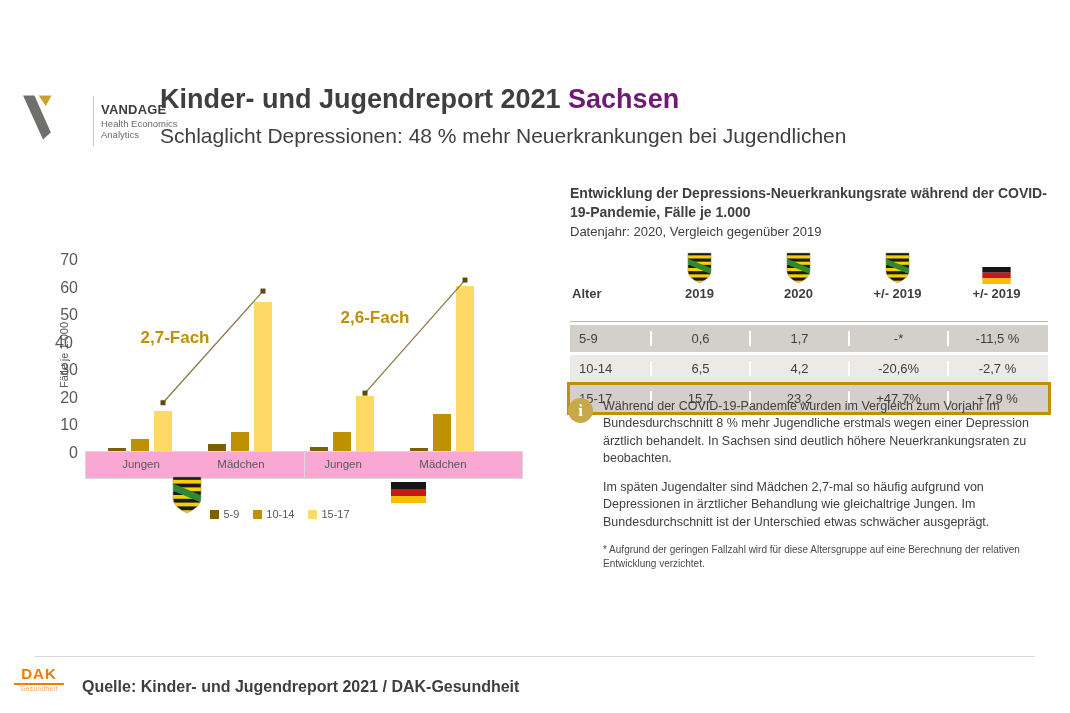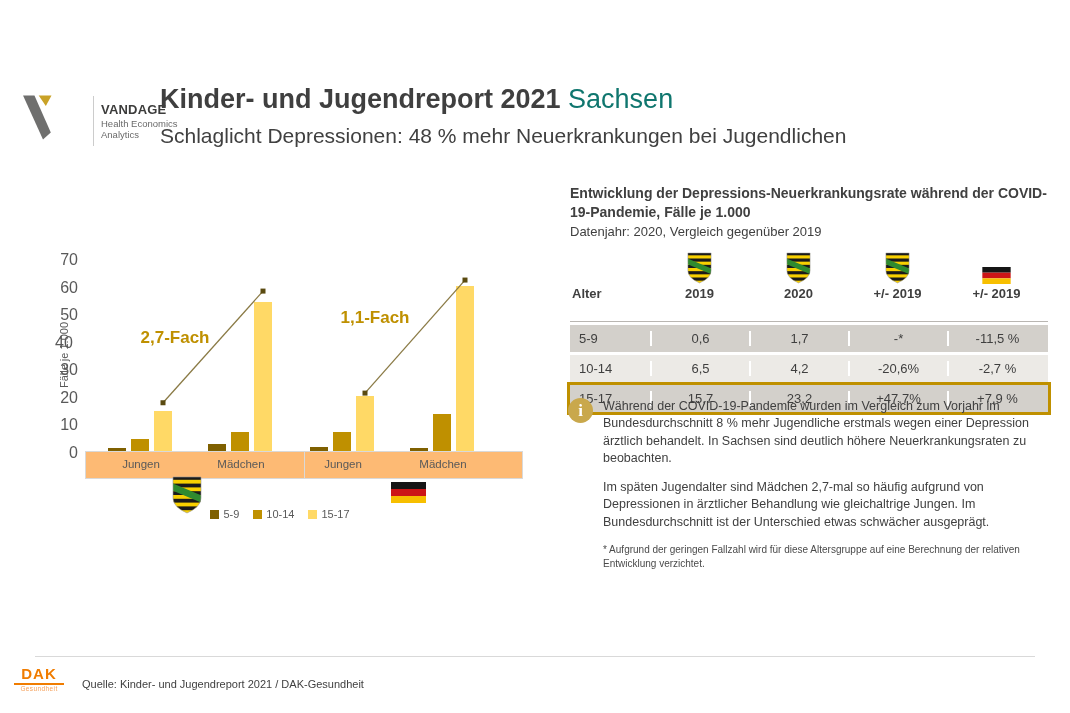--- a/index.html
+++ b/index.html
@@ -6,40 +6,40 @@
   .slide{position:relative;width:1070px;height:713px;background:#ffffff;overflow:hidden;
          font-family:"Liberation Sans",sans-serif;color:#3f3f3f;}
 
   
   .logo-mark{position:absolute;left:22px;top:94px;}
   .logo-divider{position:absolute;left:93px;top:96px;width:1px;height:50px;background:#cccccc;}
   .logo-text{position:absolute;left:101px;top:102px;line-height:1.2;}
   .logo-brand{font-size:13px;font-weight:bold;color:#3c3c3b;letter-spacing:.2px;}
   .logo-sub{font-size:9.5px;color:#6a6a6a;}
   .main-title{position:absolute;left:160px;top:84px;font-size:27px;font-weight:bold;color:#3f3f3f;white-space:nowrap;}
-  .main-title .accent{color:#0f766e;font-weight:400;}
+  .main-title .accent{color:#701a75;font-weight:700;}
   .subtitle{position:absolute;left:160px;top:124px;font-size:21px;font-weight:400;color:#404040;white-space:nowrap;}
 
   
   .panel-title{font-size:14px;font-weight:bold;color:#404040;line-height:1.35;}
   .panel-sub{font-size:13px;color:#404040;margin-top:2px;}
   .left-head{position:absolute;left:48px;top:184px;width:505px;}
   .right-head{position:absolute;left:570px;top:184px;width:478px;}
 
   
   .chart{position:absolute;left:50px;top:252px;width:480px;height:280px;}
   .yticks{position:absolute;left:0;top:0;width:30px;height:210px;}
   .ytick{position:absolute;left:0;width:28px;text-align:right;font-size:16px;color:#595959;}
   .ytitle{position:absolute;left:-60px;top:96px;width:150px;height:14px;text-align:center;
           font-size:11px;color:#595959;transform:rotate(-90deg);}
   .plot{position:absolute;left:0;top:0;width:480px;height:200px;}
   .bar{position:absolute;}
   .ann-svg{position:absolute;left:35px;top:0;}
   .fach-label{position:absolute;width:140px;text-align:center;font-size:17px;font-weight:bold;color:#BF9000;}
-  .x-strip{position:absolute;left:35px;top:199px;width:436px;height:26px;border:1px solid #d9d9d9;background:#fdba74;}
+  .x-strip{position:absolute;left:35px;top:199px;width:436px;height:26px;border:1px solid #d9d9d9;background:#f9a8d4;}
   .x-strip .mid-divider{position:absolute;left:218px;top:0;width:1px;height:26px;background:#d9d9d9;}
   .xlabel{position:absolute;top:6px;width:90px;text-align:center;font-size:11.5px;color:#595959;}
   .chart-flag-sax{position:absolute;left:122px;top:224px;}
   .chart-flag-de{position:absolute;left:341px;top:230px;}
   .legend{position:absolute;left:0;top:256px;width:460px;display:flex;justify-content:center;gap:14px;
           font-size:11px;color:#595959;align-items:center;}
   .legend-item{display:flex;align-items:center;gap:4px;}
   .swatch{display:inline-block;width:9px;height:9px;}
 
   
@@ -63,21 +63,21 @@
              display:flex;align-items:center;justify-content:center;}
   .info-text{font-size:12.5px;color:#404040;line-height:1.38;}
   .info-text p{margin:0 0 12px 0;}
   .footnote{font-size:10px;color:#4a4a4a;line-height:1.4;margin-top:4px;}
 
   
   .footer-rule{position:absolute;left:35px;right:35px;top:656px;border-top:1px solid #d9d9d9;}
   .dak-logo{position:absolute;left:14px;top:666px;width:50px;text-align:center;}
   .dak-main{font-size:15px;font-weight:800;color:#F07C00;letter-spacing:1px;border-bottom:2px solid #F07C00;line-height:1.1;}
   .dak-sub{font-size:6.5px;color:#F5A05A;letter-spacing:.4px;}
-  .source{position:absolute;left:82px;top:678px;font-size:11px;color:#3f3f3f;}
+  .source{position:absolute;left:82px;top:678px;font-size:16px;color:#3f3f3f;font-weight:bold;}
 </style>
 </head>
 <body>
 
 <div class="slide">
 
   <svg class="logo-mark" width="32" height="47" viewBox="0 0 44 66">
     <polygon points="1,2 17,2 40,54 29,64" fill="#6F6F6E"></polygon>
     <polygon points="23,2 41,2 33,17" fill="#C9A227"></polygon>
   </svg>
@@ -127,21 +127,21 @@
         <div class="bar" style="left: 406px; top: 33.5714px; width: 18px; height: 165.429px; background: rgb(255, 217, 102);"></div>
         <svg class="ann-svg" width="436" height="199">
           <line x1="78" y1="150.75" x2="178" y2="39.08571428571429" stroke="#8A7A45" stroke-width="1.3"></line>
           <rect x="75.5" y="148.25" width="5" height="5" fill="#5A4A10"></rect>
           <rect x="175.5" y="36.58571428571429" width="5" height="5" fill="#5A4A10"></rect>
           <line x1="280" y1="141.1" x2="380" y2="28.05714285714285" stroke="#8A7A45" stroke-width="1.3"></line>
           <rect x="277.5" y="138.6" width="5" height="5" fill="#5A4A10"></rect>
           <rect x="377.5" y="25.55714285714285" width="5" height="5" fill="#5A4A10"></rect>
         </svg>
         <div class="fach-label" style="left: 55px; top: 76px;">2,7-Fach</div>
-        <div class="fach-label" style="left: 255px; top: 56px;">1,1-Fach</div>
+        <div class="fach-label" style="left: 255px; top: 56px;">2,6-Fach</div>
       </div>
     <div class="x-strip">
       <div class="mid-divider"></div>
     <div class="xlabel" style="left: 10px;">Jungen</div>
         <div class="xlabel" style="left: 110px;">Mädchen</div>
         <div class="xlabel" style="left: 212px;">Jungen</div>
         <div class="xlabel" style="left: 312px;">Mädchen</div>
       </div>
     <div class="chart-flag-sax"><svg width="30" height="38" viewBox="0 0 30 38">
           <defs>

